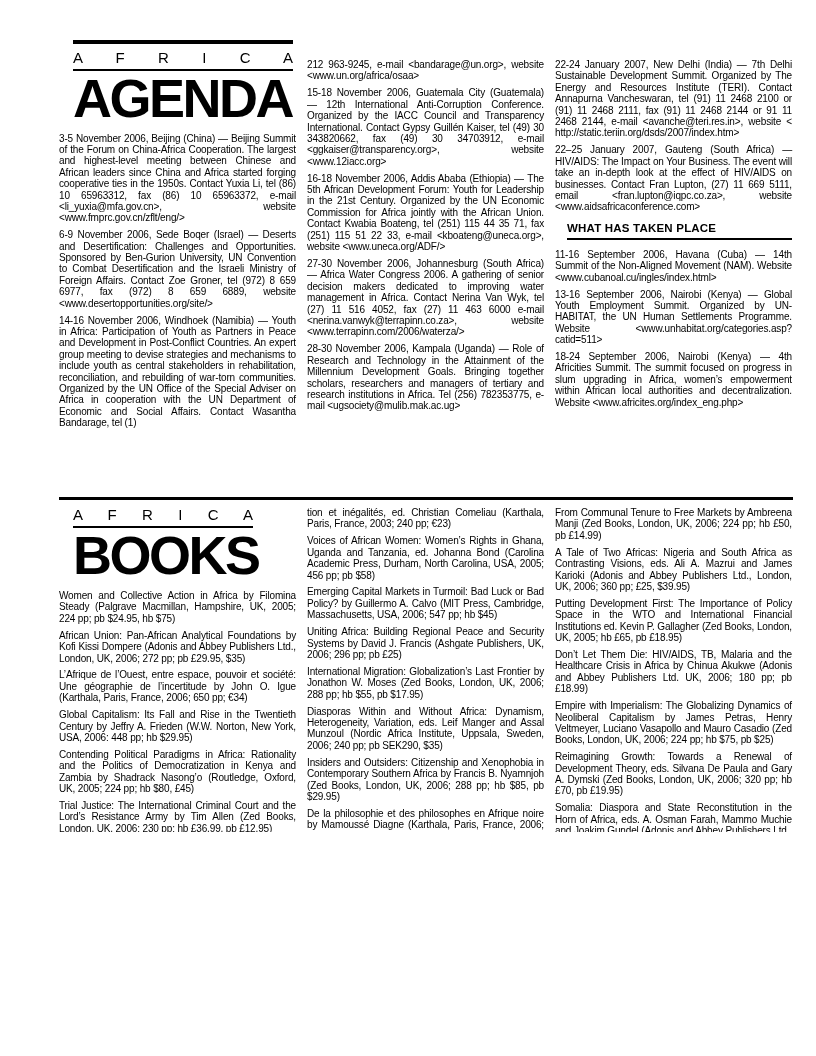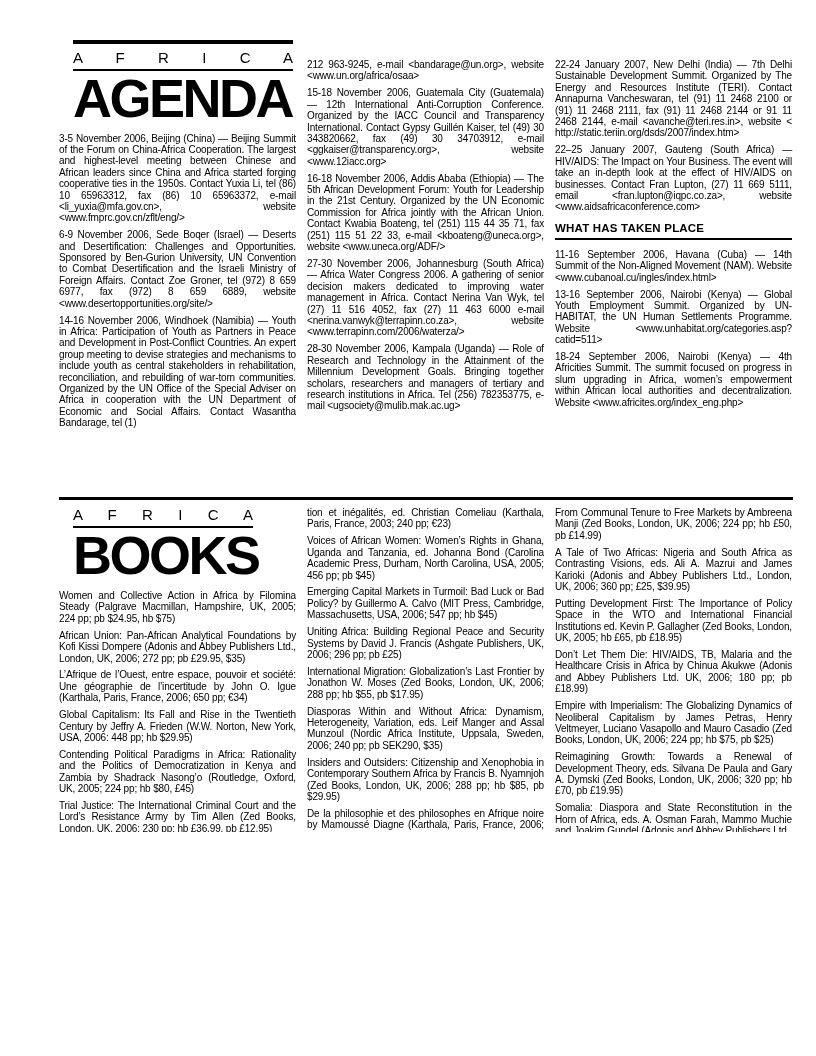--- a/index.html
+++ b/index.html
@@ -24,21 +24,21 @@
     font-size:15px;line-height:16px;font-weight:400;
     text-align:justify;text-align-last:justify;word-spacing:14px;
     padding-bottom:3px;border-bottom:2px solid #000;
   }
   .big-title{
     font-weight:700;font-size:54px;line-height:46px;letter-spacing:-2.5px;
     margin-top:4px;white-space:nowrap;
   }
   .subhead{
     font-size:11.5px;font-weight:700;letter-spacing:0.2px;
-    border-bottom:2.5px solid #000;padding-bottom:4px;margin:9px 0 9px 0;
+    border-bottom:2.5px solid #000;padding-bottom:4px;margin:9px 0 9px 12px;
   }
   .divider{position:absolute;left:59px;right:23px;top:497px;height:2.5px;background:#000;}
   .footer{
     position:absolute;left:71px;right:23px;top:991px;
     display:flex;align-items:flex-end;font-family:"Liberation Serif",serif;
   }
   .pageno{font-size:11px;margin-right:25px;padding-bottom:2px;}
   .brand{border-bottom:1.5px solid #000;padding-bottom:1px;white-space:nowrap;font-weight:700;}
   .brand .cap{font-size:16.5px;letter-spacing:0.3px;}
   .brand .sc{font-size:10.5px;letter-spacing:0.6px;}
@@ -100,21 +100,21 @@
           <p class="entry">Global Capitalism: Its Fall and Rise in the Twentieth Century by Jeffry A. Frieden (W.W. Norton, New York, USA, 2006: 448 pp; hb $29.95)</p>
           <p class="entry">Contending Political Paradigms in Africa: Rationality and the Politics of Democratization in Kenya and Zambia by Shadrack Nasong’o (Routledge, Oxford, UK, 2005; 224 pp; hb $80, £45)</p>
           <p class="entry">Trial Justice: The International Criminal Court and the Lord’s Resistance Army by Tim Allen (Zed Books, London, UK, 2006; 230 pp; hb £36.99, pb £12.95)</p>
           <p class="entry">Les conquêtes de la médecine moderne en Afrique, ed. Jean-Paul Bado (Karthala, Paris, France, 2006; 176 pp; €22)</p>
           <p class="entry">Le défi social du développement: globalisa-</p>
         </div>
     </div>
     <div class="col">
       <div class="entries">
           <p class="entry">tion et inégalités, ed. Christian Comeliau (Karthala, Paris, France, 2003; 240 pp; €23)</p>
-          <p class="entry">Voices of African Women: Women’s Rights in Ghana, Uganda and Tanzania, ed. Johanna Bond (Carolina Academic Press, Durham, North Carolina, USA, 2005; 456 pp; pb $45)</p>
+          <p class="entry">Voices of African Women: Women’s Rights in Ghana, Uganda and Tanzania, ed. Johanna Bond (Carolina Academic Press, Durham, North Carolina, USA, 2005; 456 pp; pb $58)</p>
           <p class="entry">Emerging Capital Markets in Turmoil: Bad Luck or Bad Policy? by Guillermo A. Calvo (MIT Press, Cambridge, Massachusetts, USA, 2006; 547 pp; hb $45)</p>
           <p class="entry">Uniting Africa: Building Regional Peace and Security Systems by David J. Francis (Ashgate Publishers, UK, 2006; 296 pp; pb £25)</p>
           <p class="entry">International Migration: Globalization’s Last Frontier by Jonathon W. Moses (Zed Books, London, UK, 2006; 288 pp; hb $55, pb $17.95)</p>
           <p class="entry">Diasporas Within and Without Africa: Dynamism, Heterogeneity, Variation, eds. Leif Manger and Assal Munzoul (Nordic Africa Institute, Uppsala, Sweden, 2006; 240 pp; pb SEK290, $35)</p>
           <p class="entry">Insiders and Outsiders: Citizenship and Xenophobia in Contemporary Southern Africa by Francis B. Nyamnjoh (Zed Books, London, UK, 2006; 288 pp; hb $85, pb $29.95)</p>
           <p class="entry">De la philosophie et des philosophes en Afrique noire by Mamoussé Diagne (Karthala, Paris, France, 2006; 120 pp; €15)</p>
           <p class="entry">The Politics of Land Reform in Africa:</p>
         </div>
     </div>
     <div class="col">

